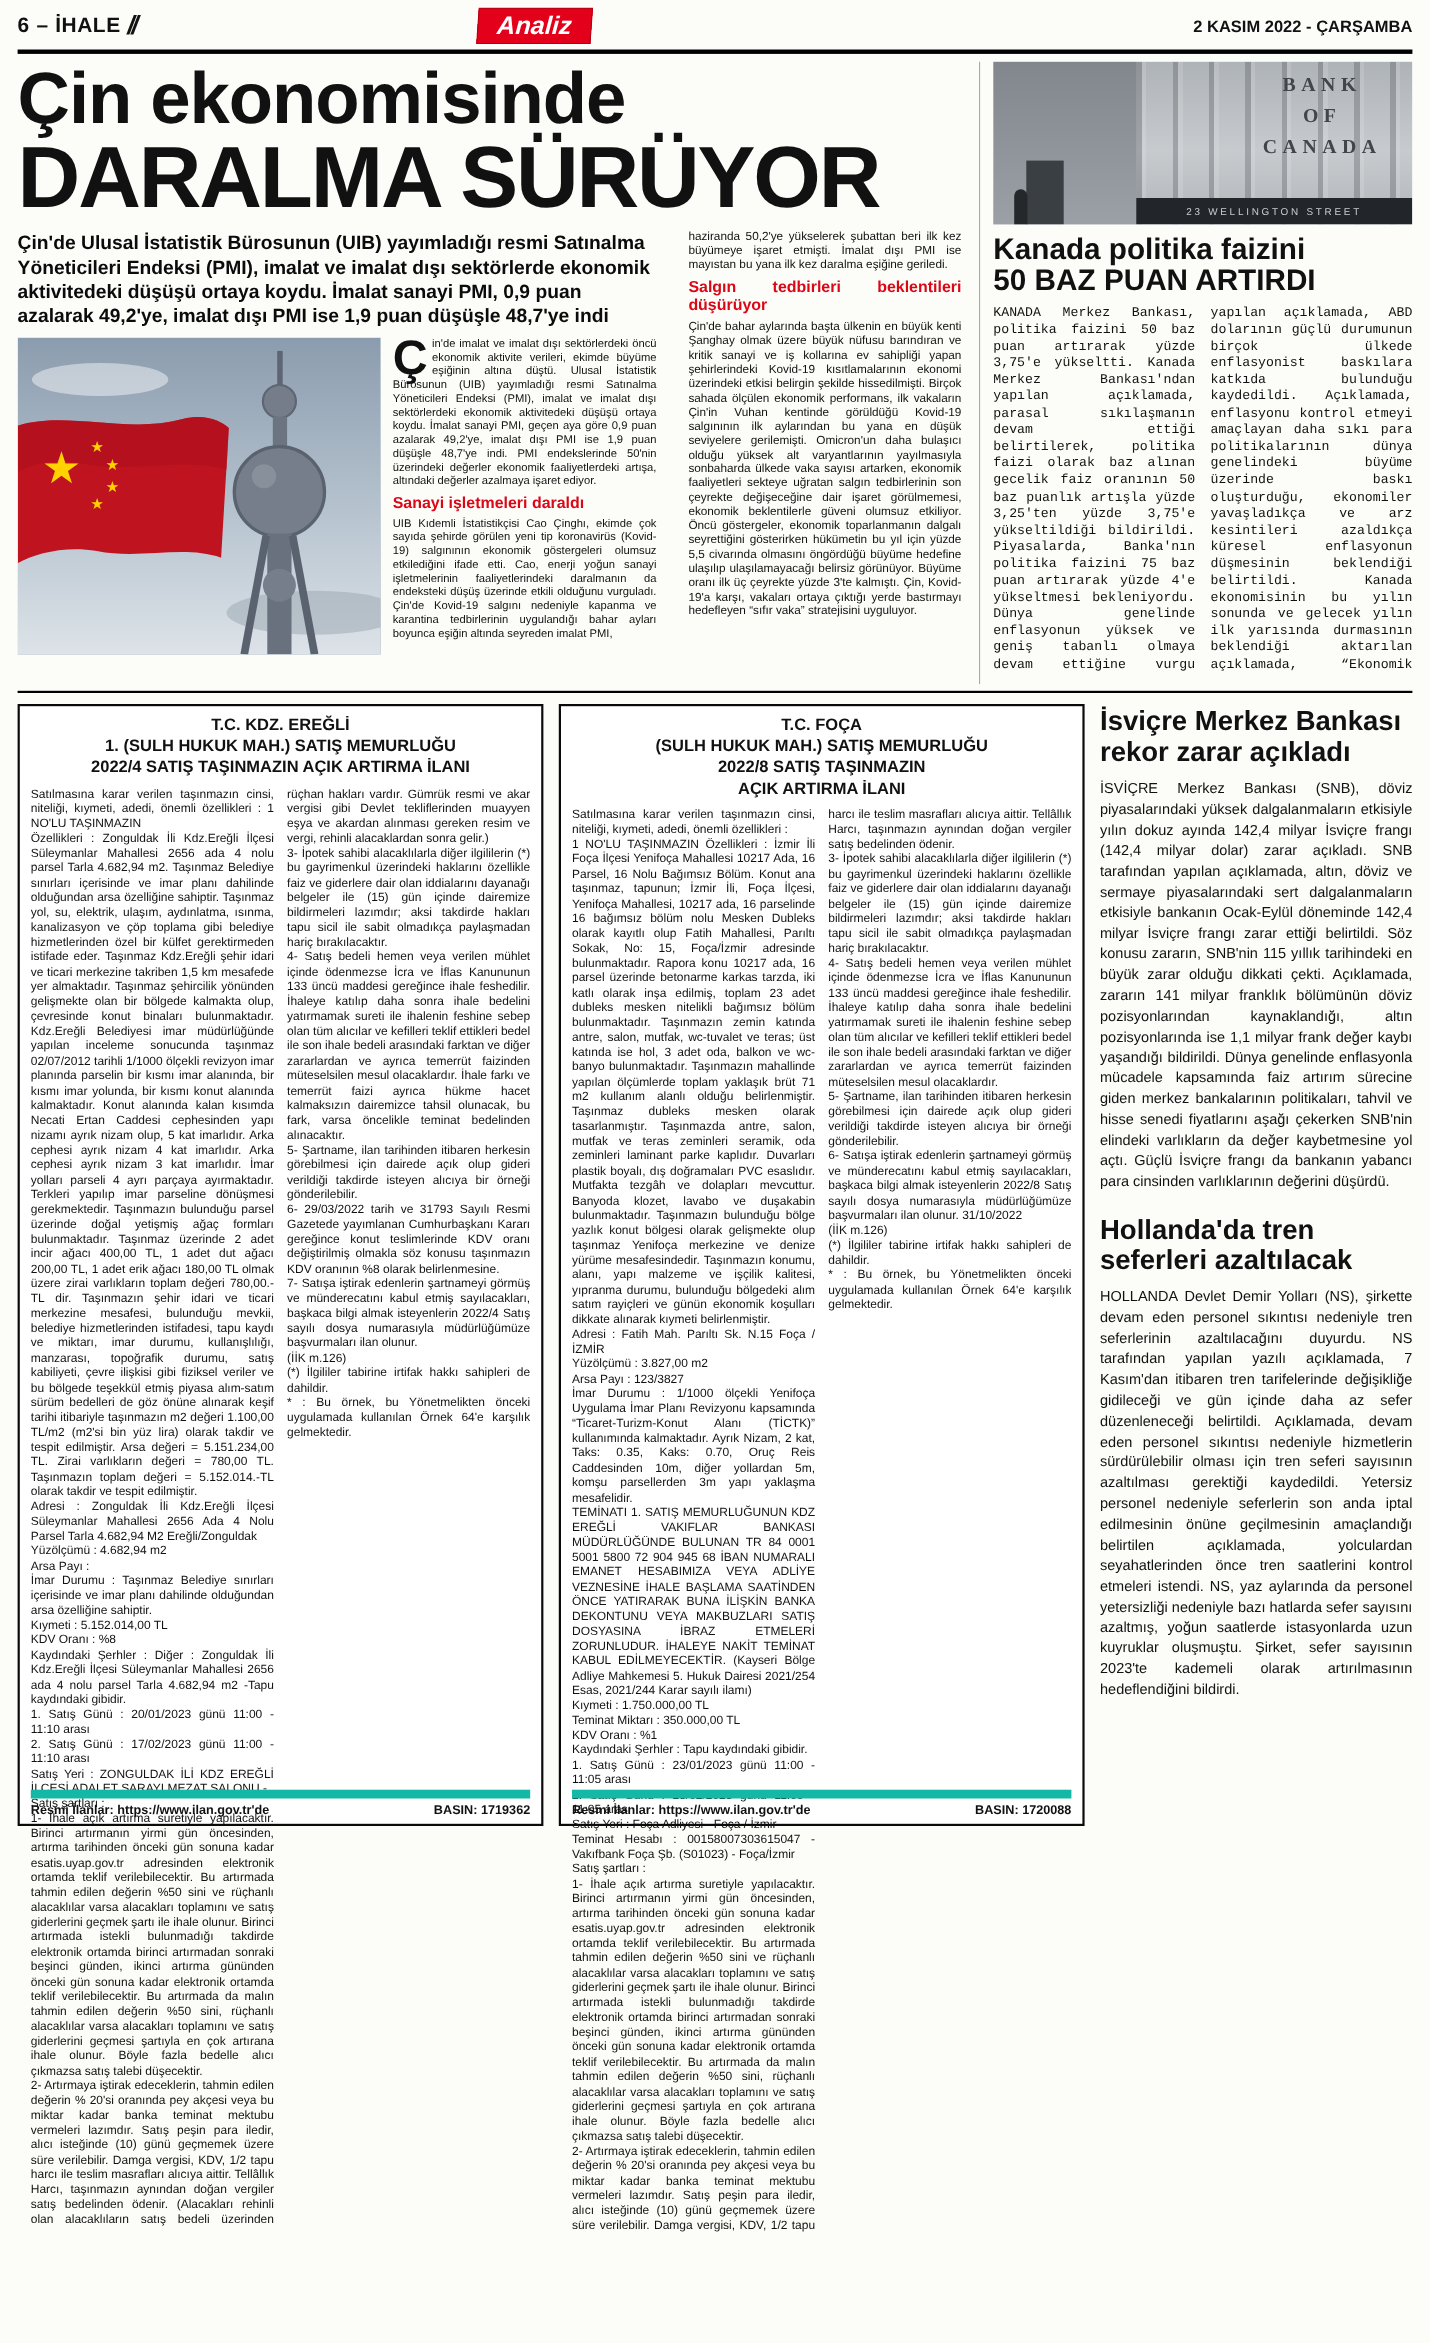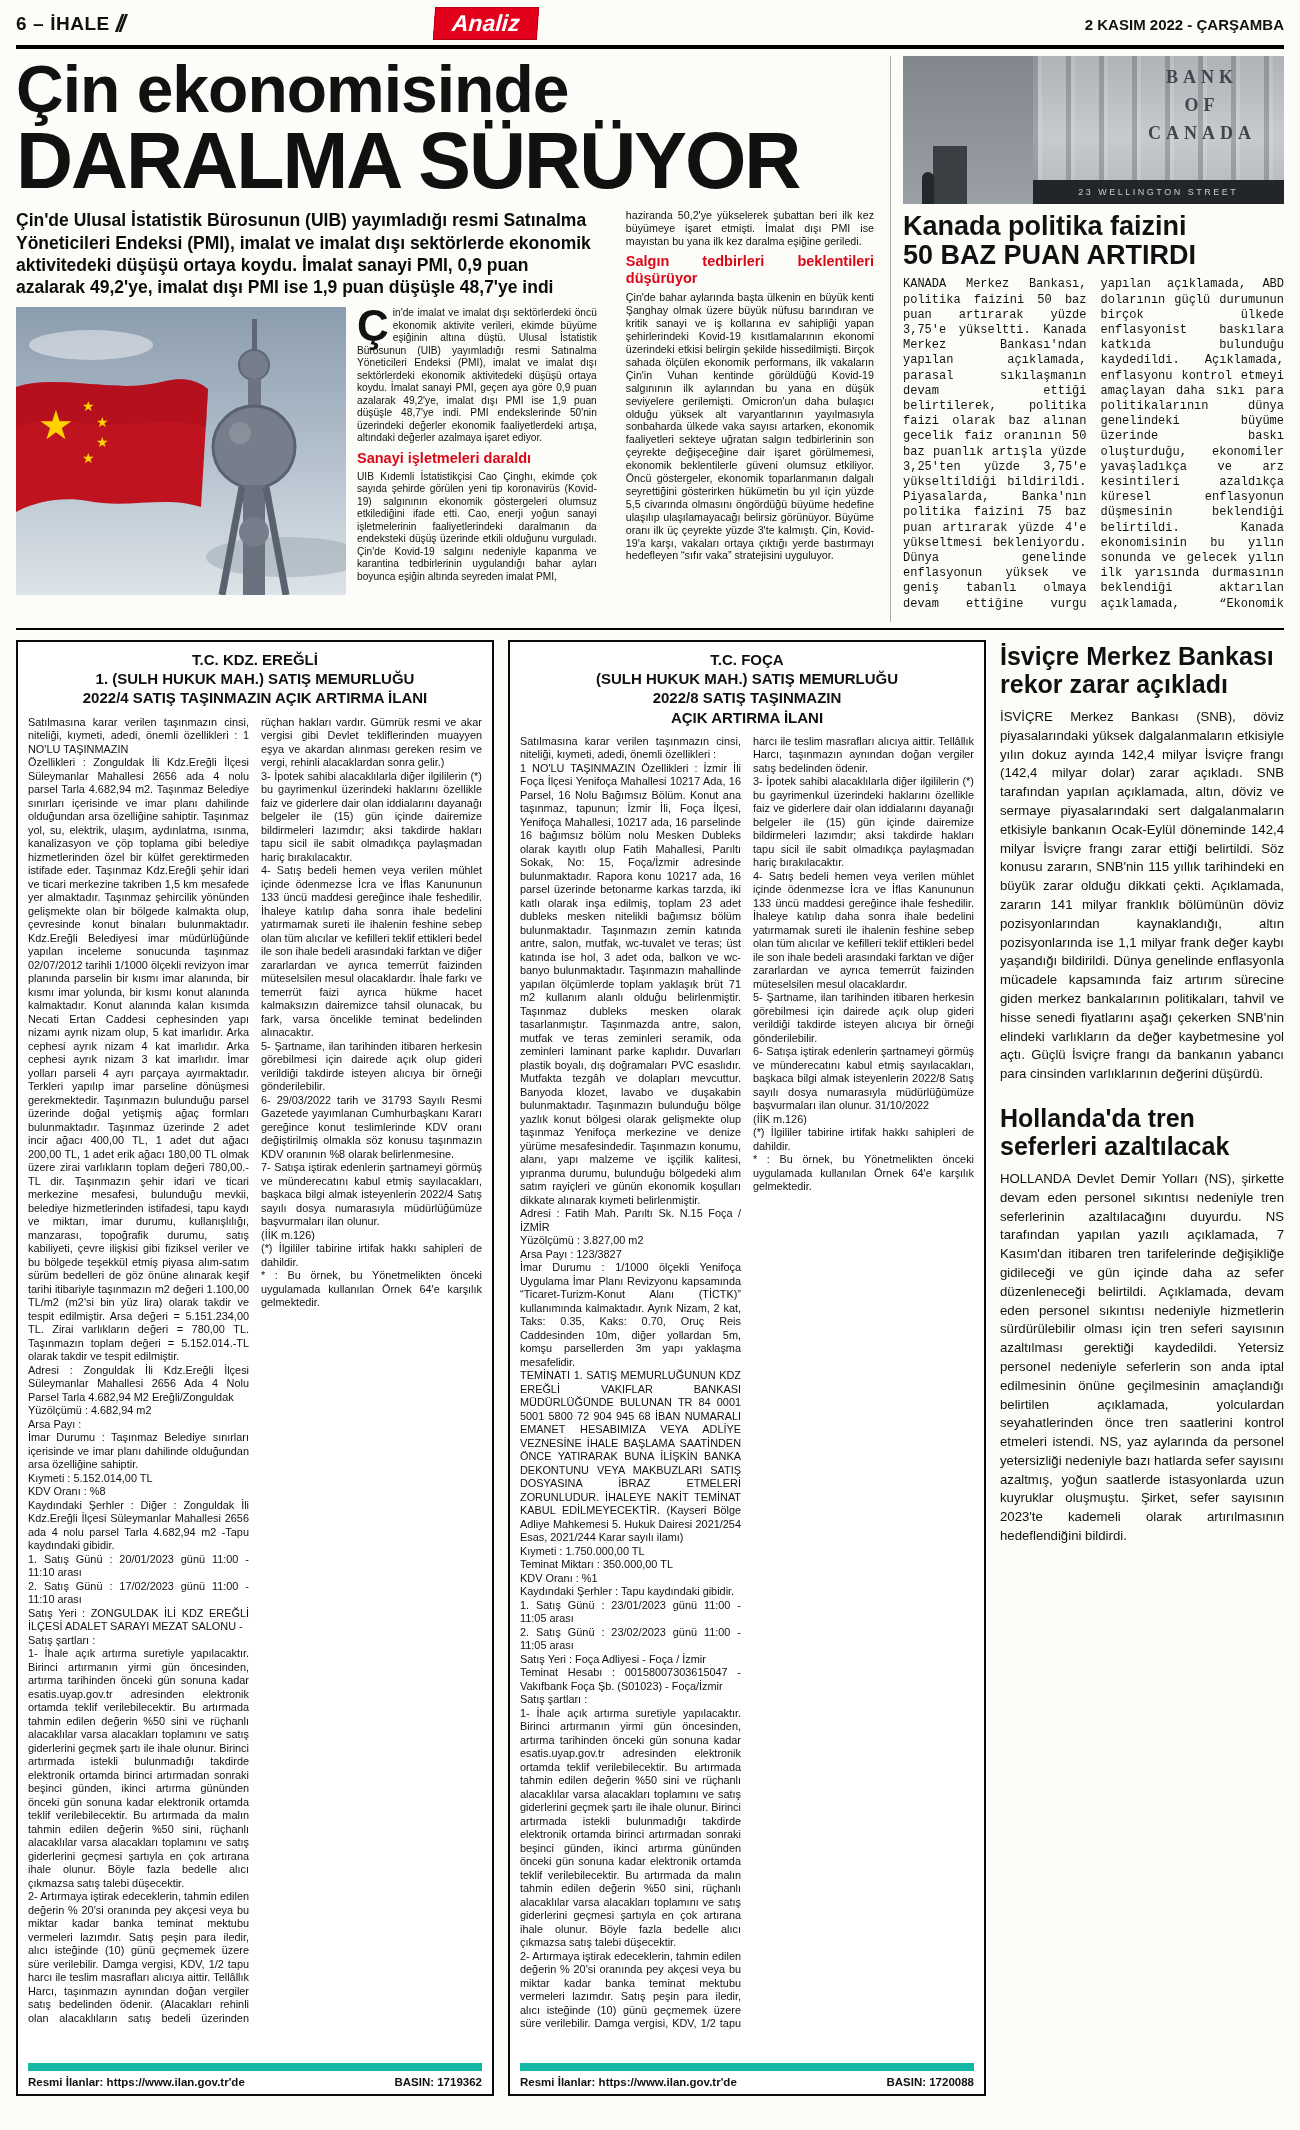--- a/index.html
+++ b/index.html
@@ -42,21 +42,21 @@
            font-weight:700;font-size:18px;letter-spacing:5px;line-height:1.55;text-align:center;}
   .bp-strip{position:absolute;left:34%;right:0;bottom:0;height:24px;background:#22262a;color:#c8cdd2;
             font-size:9px;letter-spacing:2.5px;display:flex;align-items:center;justify-content:center;}
   .h2k{margin:8px 0 7px 0;}
   .h2k span{display:block;font-size:27px;line-height:1.08;font-weight:800;}
   .canada-body{height:336px;column-count:2;column-gap:14px;column-fill:auto;overflow:hidden;
                font-size:12px;line-height:15.2px;text-align:justify;font-family:Liberation Mono, monospace;}
   
   .rule-mid{position:absolute;top:628px;left:16px;right:16px;border-top:2px solid #000;}
   
-  .bottom{position:absolute;top:640px;left:16px;width:1268px;height:1456px;display:flex;gap:14px;}
+  .bottom{position:absolute;top:640px;left:16px;width:1268px;height:1020px;display:flex;gap:14px;}
   .notice{width:478px;box-sizing:border-box;border:2px solid #0a0a0a;padding:8px 10px;position:relative;background:#fff;}
   .notice-title div{text-align:center;font-weight:800;font-size:15px;line-height:1.28;}
   .notice-cols{margin-top:8px;column-count:2;column-gap:12px;column-fill:auto;overflow:hidden;
                font-size:10.9px;line-height:13.5px;text-align:justify;white-space:pre-line;}
   #n1 .notice-cols{height:1322px;}
   #n2 .notice-cols{height:1302px;}
   .notice-footer{position:absolute;left:10px;right:10px;bottom:6px;border-top:8px solid #14b8a6;padding-top:5px;
                  display:flex;justify-content:space-between;font-size:11.5px;font-weight:700;}
   .bottom-right{flex:1;min-width:0;}
   .h3s{font-size:25px;line-height:1.12;font-weight:800;margin:2px 0 10px 0;}

